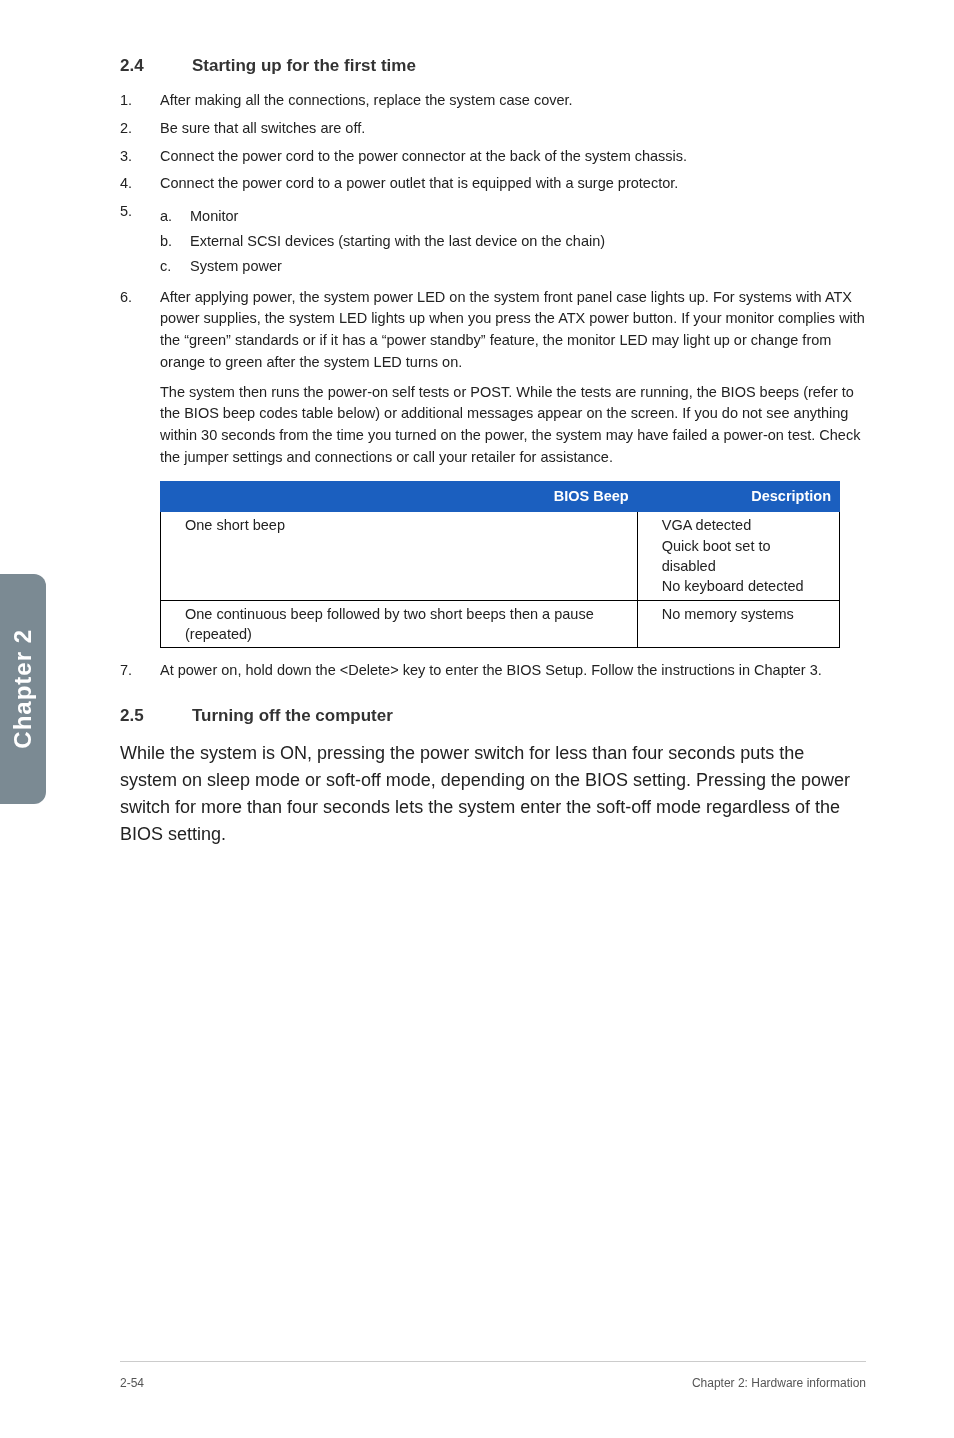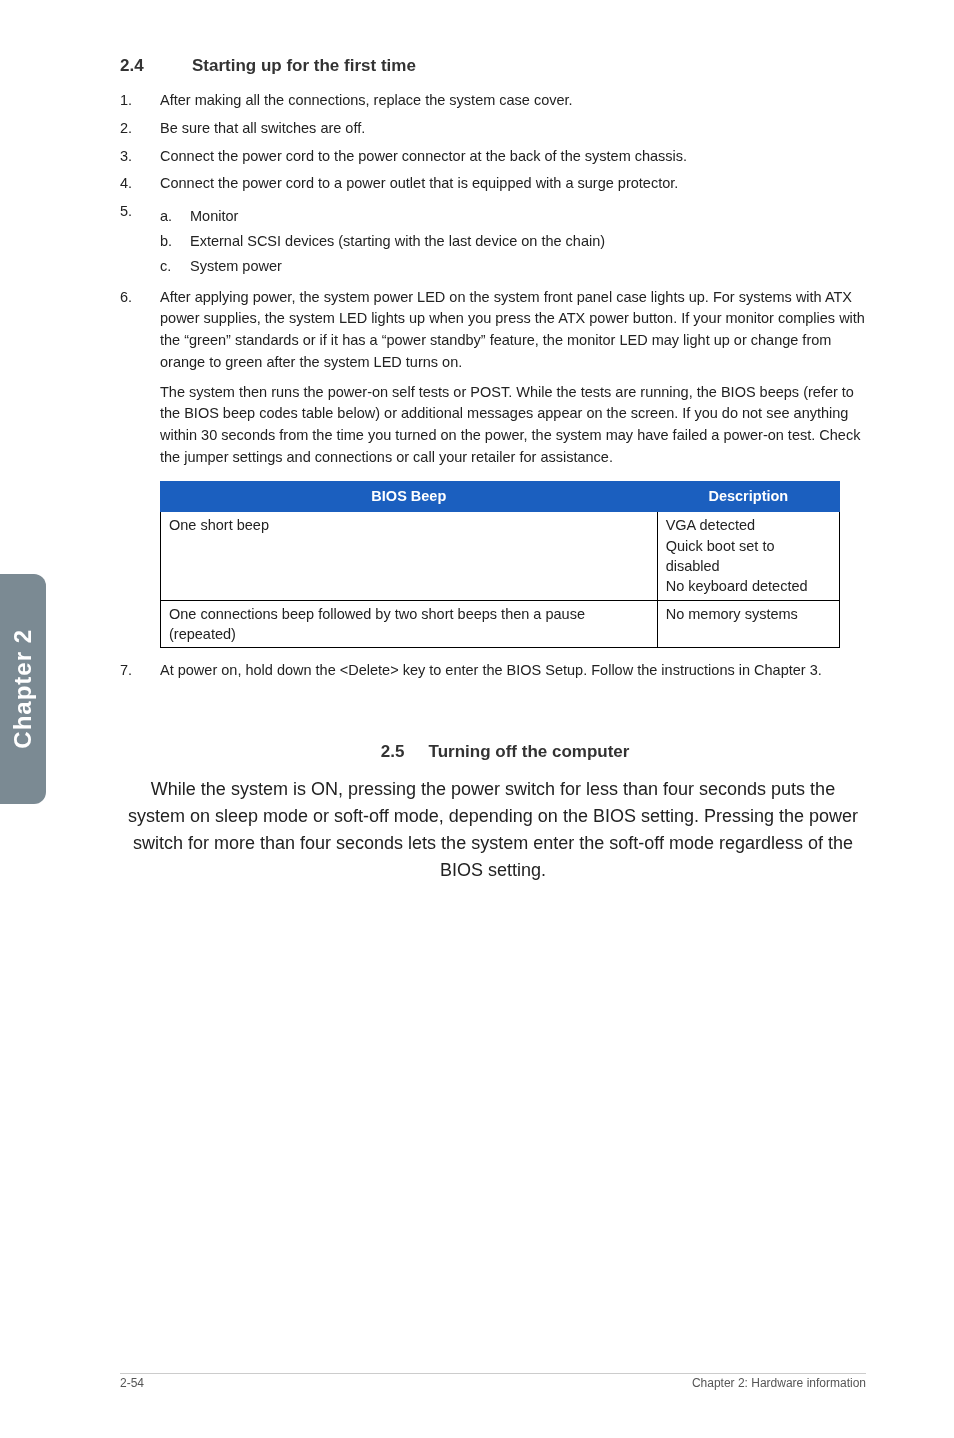--- a/index.html
+++ b/index.html
@@ -10,27 +10,27 @@
   .ol { list-style: none; padding: 0; margin: 0; }
   .ol > li { display: flex; font-size: 14.5px; line-height: 1.5; margin-bottom: 6px; }
   .ol .marker { width: 40px; flex-shrink: 0; }
   .ol .content { flex: 1; }
   .sub-ol { list-style: none; padding: 0; margin: 4px 0 0 0; }
   .sub-ol > li { display: flex; font-size: 14.5px; line-height: 1.6; margin-bottom: 2px; }
   .sub-ol .marker { width: 30px; flex-shrink: 0; }
   .para { margin-top: 8px; }
   .table-wrap { margin: 12px 0 0 40px; }
   table { border-collapse: collapse; width: 680px; font-size: 14.5px; }
-  th { background: #1b5fbf; color: #fff; text-align: center; font-weight: bold; padding: 4px 8px; border: 1px solid #1b5fbf; }
-  td { border: 1px solid #000; padding: 3px 8px; vertical-align: top; line-height: 1.4; }
-  .second-section { margin-top: 60px; text-align: center; }
+  th { background: #1b5fbf; color: #fff; text-align: right; font-weight: bold; padding: 4px 8px; border: 1px solid #1b5fbf; }
+  td { border: 1px solid #000; padding: 3px 24px; vertical-align: top; line-height: 1.4; }
+  .second-section { margin-top: 24px; }
   .body-para { font-size: 18px; line-height: 1.5; margin-top: 8px; }
   .chapter-tab { position: absolute; left: 0; top: 574px; width: 46px; height: 230px; background: #7b8a93; border-top-right-radius: 12px; border-bottom-right-radius: 12px; display: flex; align-items: center; justify-content: center; }
   .chapter-tab span { writing-mode: vertical-rl; transform: rotate(180deg); color: #fff; font-weight: bold; font-size: 24px; letter-spacing: 1px; }
-  .footer { position: absolute; bottom: 48px; left: 120px; right: 88px; border-top: 1px solid #ccc; padding-top: 2px; font-size: 12px; color: #555; display: flex; justify-content: space-between; }
+  .footer { position: absolute; bottom: 48px; left: 120px; right: 88px; border-top: 1px solid #ccc; padding-top: 14px; font-size: 12px; color: #555; display: flex; justify-content: space-between; }
 </style>
 </head>
 <body>
 
 <div class="page">
 
   <div class="chapter-tab">
     <span>Chapter 2</span>
   </div>
 
@@ -87,21 +87,21 @@
                 <th>BIOS Beep</th>
                 <th>Description</th>
               </tr>
             </thead>
             <tbody>
               <tr>
                 <td>One short beep</td>
                 <td>VGA detected<br>Quick boot set to disabled<br>No keyboard detected</td>
               </tr>
               <tr>
-                <td>One connections beep followed by two short beeps then a pause (repeated)</td>
+                <td>One continuous beep followed by two short beeps then a pause (repeated)</td>
                 <td>No memory systems</td>
               </tr>
             </tbody>
           </table>
         </div>
       </div>
     </li>
     <li style="margin-top:12px;">
       <span class="marker">7.</span>
       <span class="content">At power on, hold down the &lt;Delete&gt; key to enter the BIOS Setup. Follow the instructions in Chapter 3.</span>

